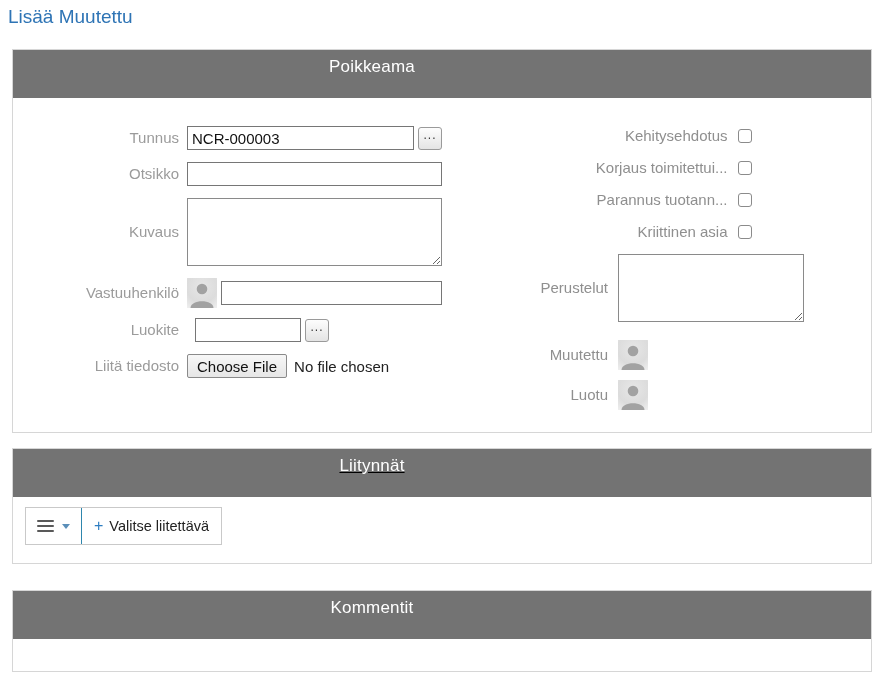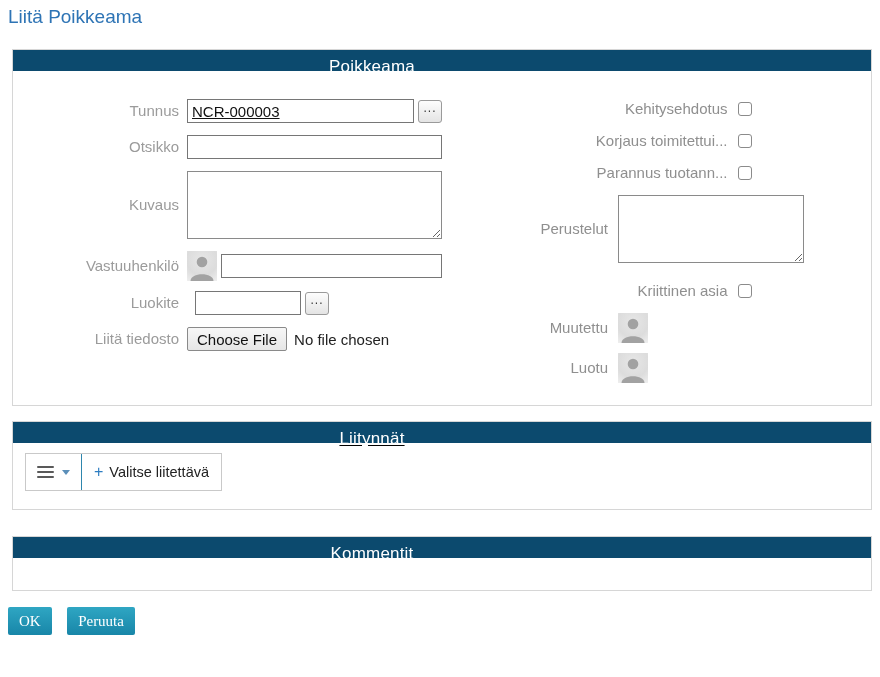--- a/index.html
+++ b/index.html
@@ -16,42 +16,42 @@
     color: #2e74b5; font-size: 19px; font-weight: 400;
     margin: 0; line-height: 23px;
   }
 
   
   .panel { border: 1px solid #d6d6d6; margin-left: 4px; background: #fff; }
   .panel-poikkeama { margin-top: 21px; }
   .panel-liitynnat { margin-top: 15px; text-decoration: underline; }
   .panel-kommentit { margin-top: 26px; }
   .panel-header {
-    background: #0c4a6e; color: #ffffff;
-    height: 21px; line-height: 34px;
+    background: #737373; color: #ffffff;
+    height: 48px; line-height: 34px;
     font-size: 17px; font-weight: 300;
     text-align: center; padding-right: 140px;
     letter-spacing: 0.2px;
   }
 
   
   .form { display: flex; padding: 28px 0 22px 0; }
   .col { width: 50%; }
   .frow { display: flex; align-items: center; margin-bottom: 12px; }
   .frow .lbl {
     width: 166px; flex: none; text-align: right; margin-right: 8px;
     color: #9b9b9b; font-size: 15px; line-height: 20px;
   }
   .col-right .frow .lbl { margin-right: 10px; color: #8f8f8f; }
   .frow-icons { margin-bottom: 10px; }
 
   input.text {
     height: 24px; border: 1px solid #767676; background: #fff;
     font-family: inherit; font-size: 15px; color: #111;
-    padding: 0 4px; border-radius: 0; text-decoration: underline;
+    padding: 0 4px; border-radius: 0;
   }
   .tunnus-input { width: 240px; }
   .otsikko-input { width: 268px; background: #edf1fa; border-color: #6a737c; }
   .vastuu-input { width: 226px; margin-left: 4px; }
   .luokite1 { width: 127px; }
   .luokite2 { width: 106px; margin-left: 8px; }
 
   textarea.ta {
     border: 1px solid #8a8a8a; background: #fff; resize: both;
     font-family: inherit; font-size: 15px; color: #111; padding: 3px 4px;
@@ -122,21 +122,21 @@
     color: #fff; border: none; border-radius: 2px;
     height: 28px; padding: 0 11px; margin-right: 11px;
     font-family: Liberation Serif, serif; font-size: 15px; cursor: pointer;
   }
 </style>
 </head>
 <body>
 
 <div class="page">
 
-  <h1 class="page-title">Liitä Poikkeama</h1>
+  <h1 class="page-title">Lisää Muutettu</h1>
 
   <section class="panel panel-poikkeama">
     <div class="panel-header">Poikkeama</div>
 
     <div class="form">
 
       <div class="col col-left">
 
         <div class="frow">
           <span class="lbl">Tunnus</span>
@@ -189,28 +189,28 @@
         <div class="frow frow-cb">
           <span class="lbl">Korjaus toimitettui...</span>
           <input type="checkbox" class="cb" style="">
         </div>
 
         <div class="frow frow-cb">
           <span class="lbl">Parannus tuotann...</span>
           <input type="checkbox" class="cb" style="">
         </div>
 
+        <div class="frow frow-cb">
+          <span class="lbl">Kriittinen asia</span>
+          <input type="checkbox" class="cb" style="">
+        </div>
+
         <div class="frow frow-perustelut">
           <span class="lbl">Perustelut</span>
           <textarea class="ta perustelut-ta" style=""></textarea>
-        </div>
-
-        <div class="frow frow-cb">
-          <span class="lbl">Kriittinen asia</span>
-          <input type="checkbox" class="cb" style="">
         </div>
 
         <div class="frow frow-icons">
           <span class="lbl">Muutettu</span>
           <span class="person">
             <svg width="30" height="30" viewBox="0 0 30 30">
               <circle cx="15" cy="11" r="5.3" fill="#a2a2a2"></circle>
               <path d="M3.5 30 C3.5 21 26.5 21 26.5 30 Z" fill="#a2a2a2"></path>
             </svg>
           </span>

